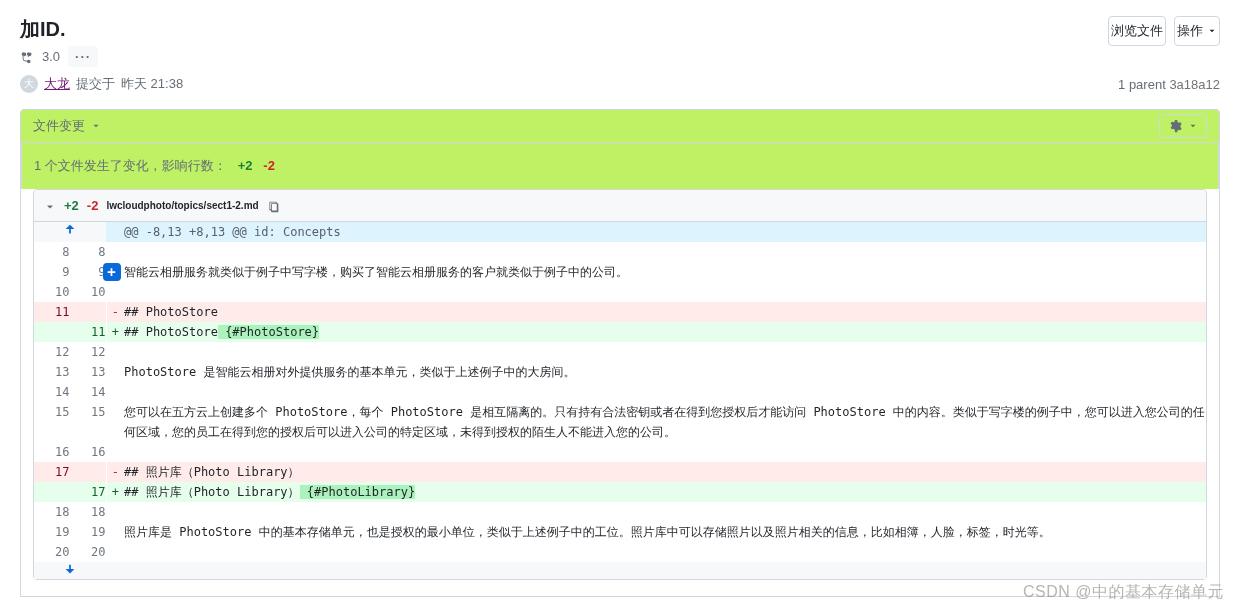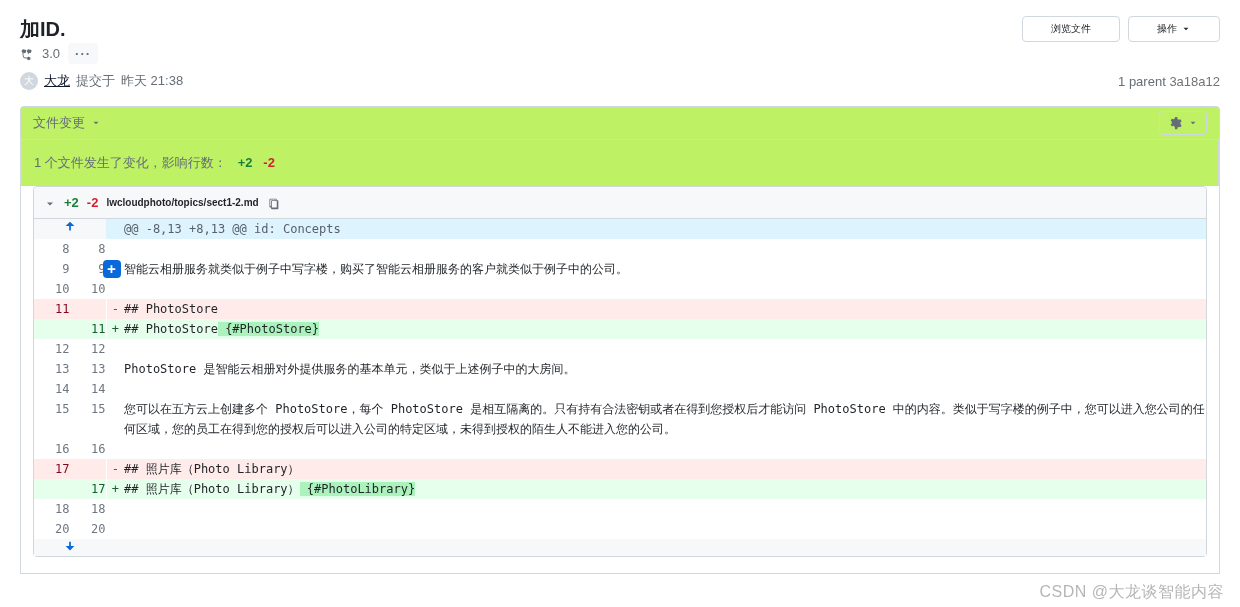--- a/index.html
+++ b/index.html
@@ -13,32 +13,32 @@
   height: 607px;
   overflow: hidden;
   position: relative;
 }
 .container { padding: 16px 20px 0 20px; }
 .header-row { display: flex; align-items: flex-start; justify-content: space-between; }
 .title { font-size: 20px; font-weight: 600; color: #1f2328; }
 .header-buttons { display: flex; gap: 8px; }
 .btn {
   display: inline-flex; align-items: center; gap: 4px;
-  padding: 5px 28px; font-size: 10px;
+  padding: 5px 2px; font-size: 13px;
   border: 1px solid #d0d7de; border-radius: 4px;
   background: #fff; color: #24292f; cursor: pointer;
 }
 .branch-row { display: flex; align-items: center; gap: 8px; margin-bottom: 8px; }
 .branch-icon { color: #656d76; }
 .branch-text { color: #656d76; font-size: 13px; }
 .more-btn { border: 1px solid transparent; padding: 2px 6px; border-radius: 4px; background: #f6f8fa; color: #656d76; cursor: pointer; font-weight: bold; letter-spacing: 1px; }
 .commit-meta { display: flex; align-items: center; justify-content: space-between; margin-bottom: 16px; }
 .commit-left { display: flex; align-items: center; gap: 6px; font-size: 13px; color: #656d76; }
 .avatar { width: 18px; height: 18px; border-radius: 50%; background: #d0d7de; display: flex; align-items: center; justify-content: center; font-size: 10px; color: #fff; }
-.author-link { color: #0f172a; cursor: pointer; text-decoration: underline; }
+.author-link { color: #701a75; cursor: pointer; text-decoration: underline; }
 .commit-right { font-size: 13px; color: #656d76; }
 .sha-link { color: #737373; cursor: pointer; }
 .tab-bar {
   display: flex; align-items: center; justify-content: space-between;
   border: 1px solid #d0d7de; border-radius: 4px 4px 0 0;
   padding: 4px 12px; background: #bef264;
 }
 .tab-left { display: flex; align-items: center; gap: 6px; color: #656d76; cursor: pointer; }
 .tab-right { display: flex; align-items: center; gap: 4px; }
 .gear-box { border: 1px solid #d0d7de; border-radius: 4px; padding: 4px 8px; display: flex; align-items: center; gap: 6px; color: #656d76; cursor: pointer; }
@@ -252,33 +252,39 @@
               <td class="marker add-m" style="position: relative;">+</td>
               <td class="code add-c">## 照片库（Photo Library）<span class="add-highlight"> {#PhotoLibrary}</span></td>
             </tr>
             <tr>
               <td class="lineno">18</td>
               <td class="lineno">18</td>
               <td class="marker" style="position: relative;"></td>
               <td class="code"></td>
             </tr>
             <tr>
+              <td class="lineno">19</td>
+              <td class="lineno">19</td>
+              <td class="marker" style="position: relative;"></td>
+              <td class="code">照片库是 PhotoStore 中的基本存储单元，也是授权的最小单位，类似于上述例子中的工位。照片库中可以存储照片以及照片相关的信息，比如相簿，人脸，标签，时光等。</td>
+            </tr>
+            <tr>
               <td class="lineno">20</td>
               <td class="lineno">20</td>
               <td class="marker" style="position: relative;"></td>
               <td class="code"></td>
             </tr>
             <tr class="expand-row">
               <td class="expand-cell" colspan="2"><span class="expand-btn">
                   <svg width="14" height="14" viewBox="0 0 16 16">
                     <path fill="currentColor" d="M8 13L3 8h4V3h2v5h4z"></path>
                   </svg>
                 </span></td>
               <td class="marker"></td>
               <td class="code"></td>
             </tr>
           </tbody>
       </table>
     </div>
   </div>
 </div>
 
-<div class="watermark">CSDN @大龙谈智能内容</div>
+<div class="watermark">CSDN @中的基本存储单元</div>
 
 </body></html>

